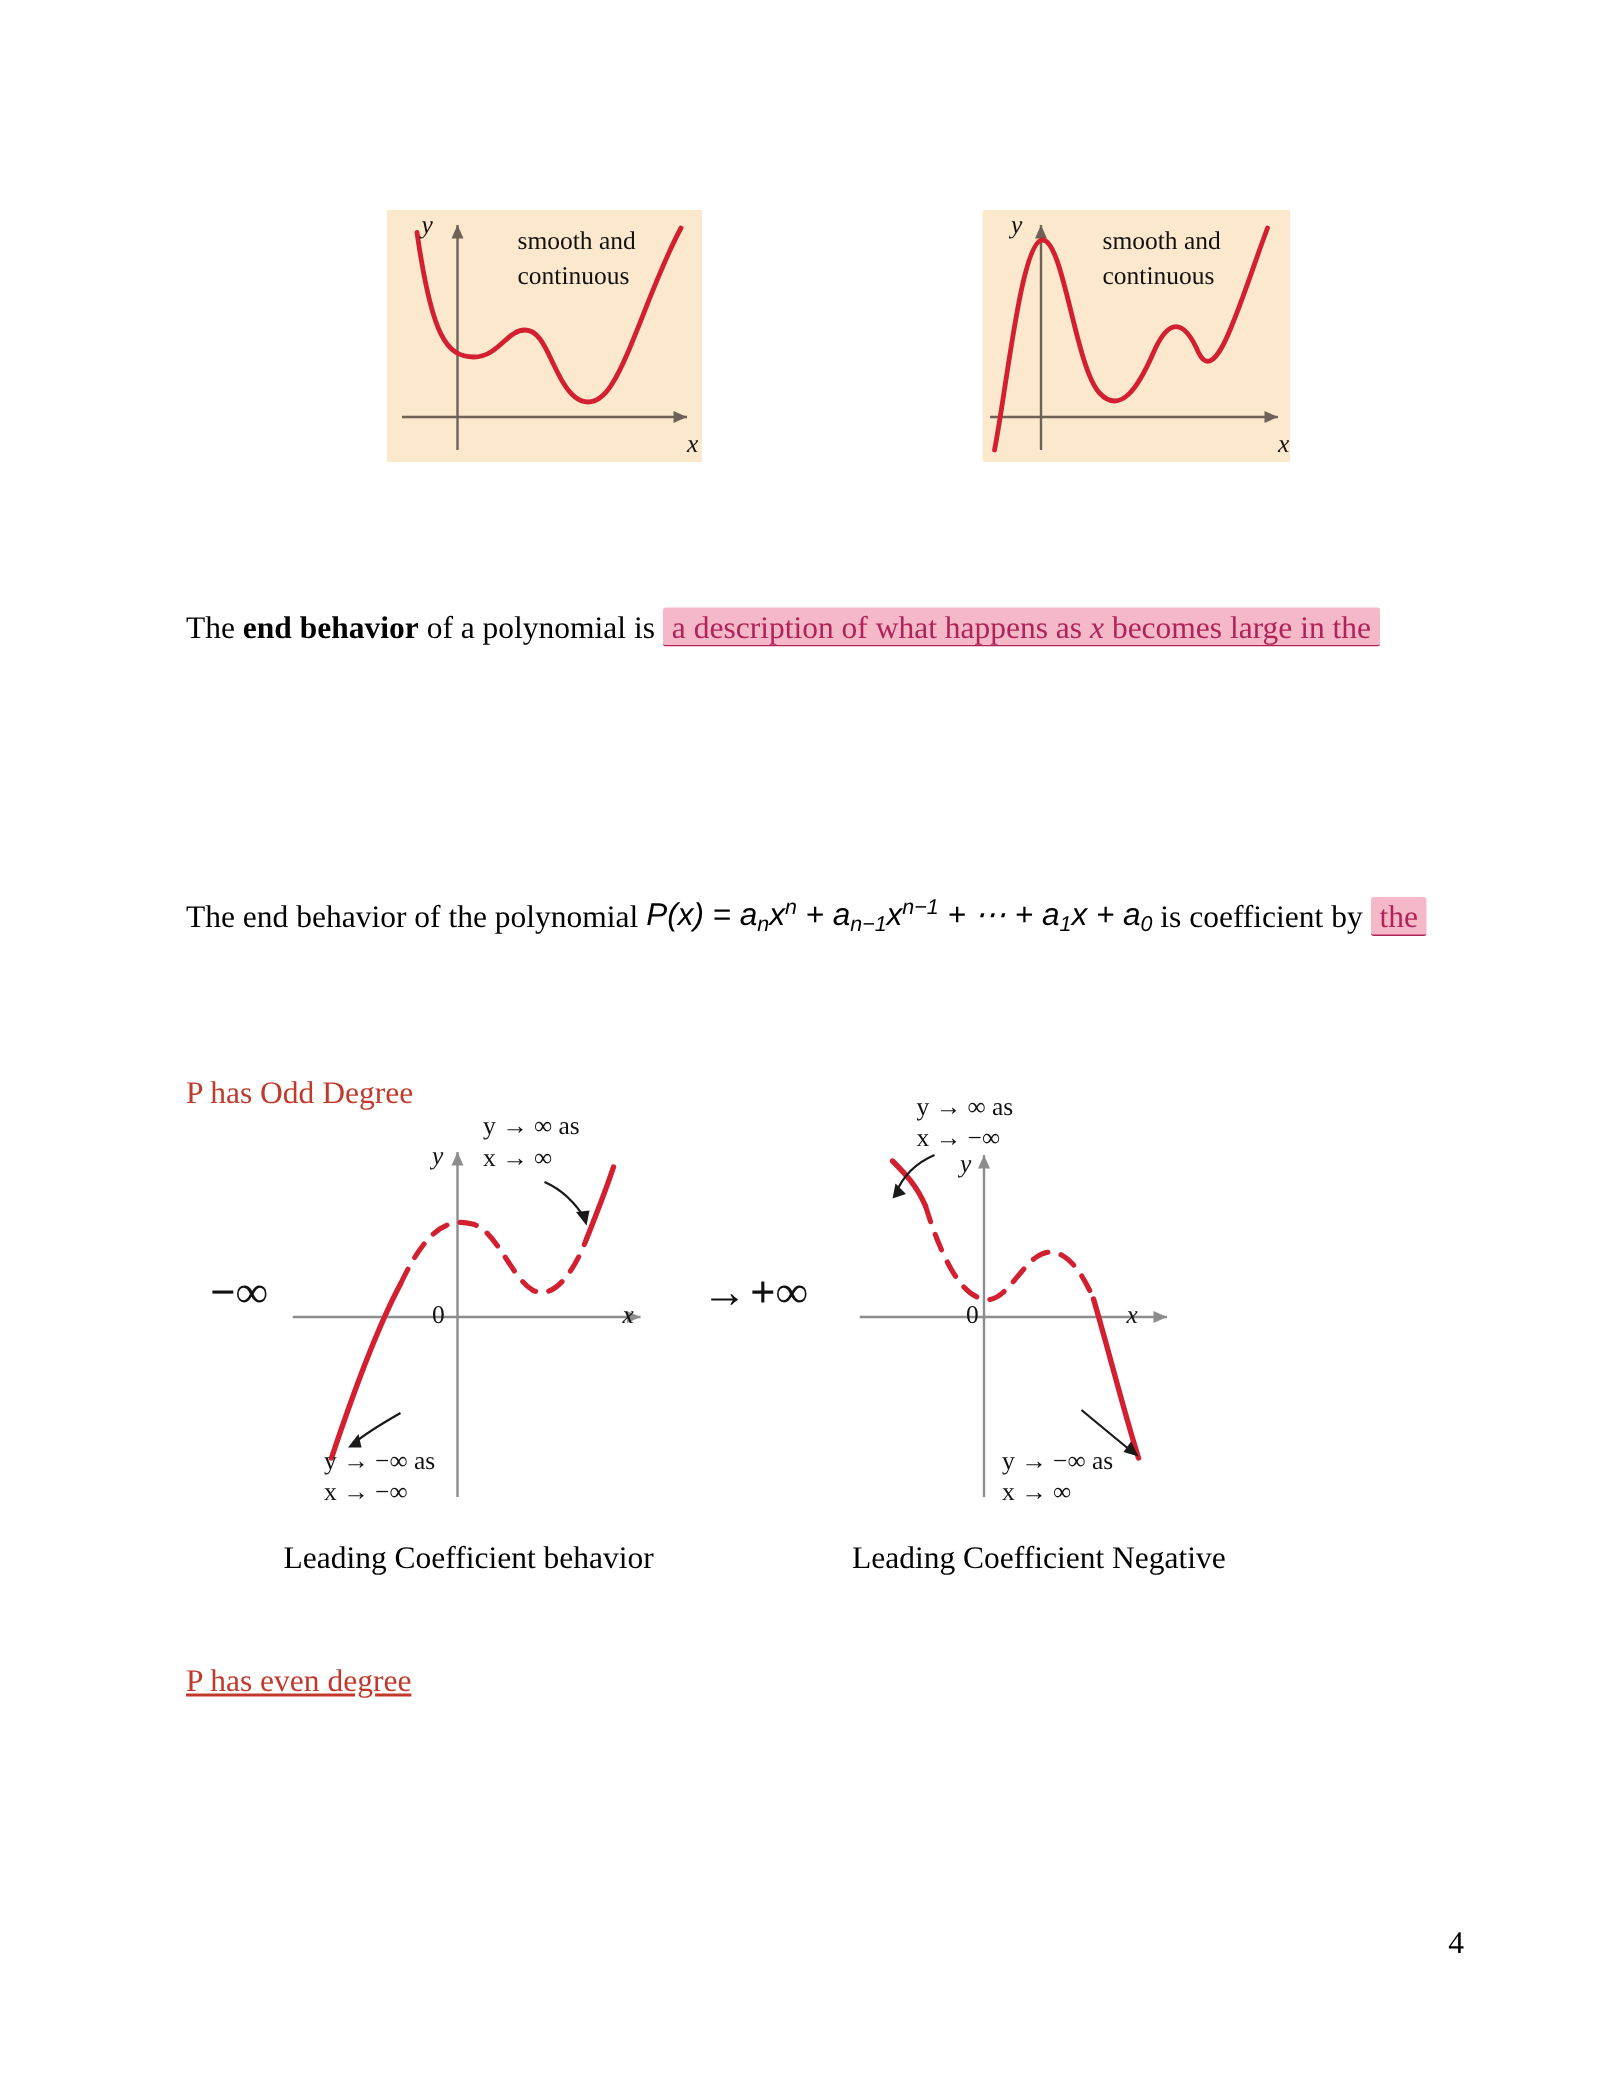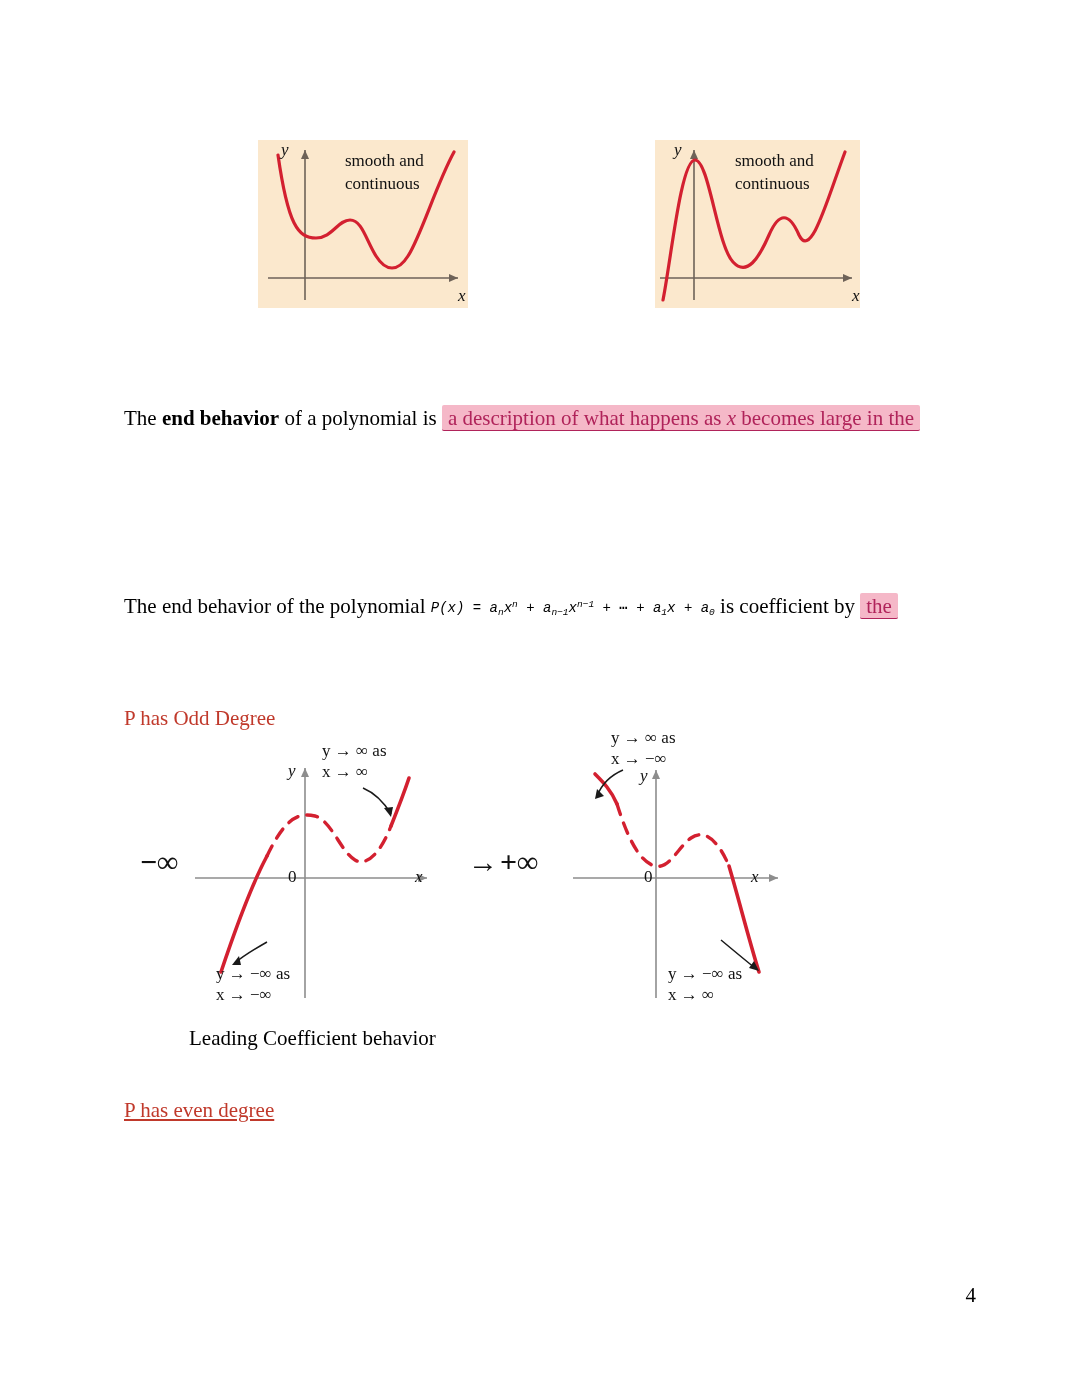--- a/index.html
+++ b/index.html
@@ -54,40 +54,41 @@
   }
   .blankline {
     display: inline-block;
     border-bottom: 1px solid #b0235a;
     height: 19px;
     vertical-align: -3px;
   }
 
   .mathbox {
     display: inline-block;
-    font-family: Liberation Mono, monospace;
+    font-family: Liberation Sans, sans-serif;
     font-style: italic;
-    font-size: 14px;
+    font-size: 21px;
     vertical-align: 1px;
   }
   .mathpill {
     display: inline-block;
     background: #f5b8c8;
     border-radius: 12px;
     padding: 2px 10px 2px 10px;
     font-style: italic;
     font-size: 19px;
   }
   sub.sb { font-size: 0.68em; font-style: italic; vertical-align: -0.28em; }
   sup.sp { font-size: 0.68em; font-style: italic; vertical-align: 0.55em; }
 
   .redhead {
     position: absolute;
     color: #c0392b;
     font-size: 21px;
+    margin-top: 10px;
   }
 
   .caption-center {
     position: absolute;
     font-size: 21px;
     color: #000;
   }
 
   .lbl {
     position: absolute;
@@ -223,18 +224,19 @@
   </div>
   <div class="lbl ital" style="left:640px; top:765px;">y</div>
   <div class="lbl ital" style="left:751px; top:866px;">x</div>
   <div class="lbl" style="left:644px; top:866px;">0</div>
   <div class="lbl" style="left:668px; top:963px;">
     <div>y → −∞ as</div>
     <div>x → ∞</div>
   </div>
 
   <div class="caption-center" style="left:189px; top:1026px;">Leading Coefficient behavior</div>
+  <div class="caption-center" style="left:568px; top:1026px;">Leading Coefficient Negative</div>
 
   <div class="redhead" style="left:124px; top:1098px;text-decoration:underline;">P has even degree</div>
 
   <div class="pageno">4</div>
 
 </div>
 
 </body></html>

